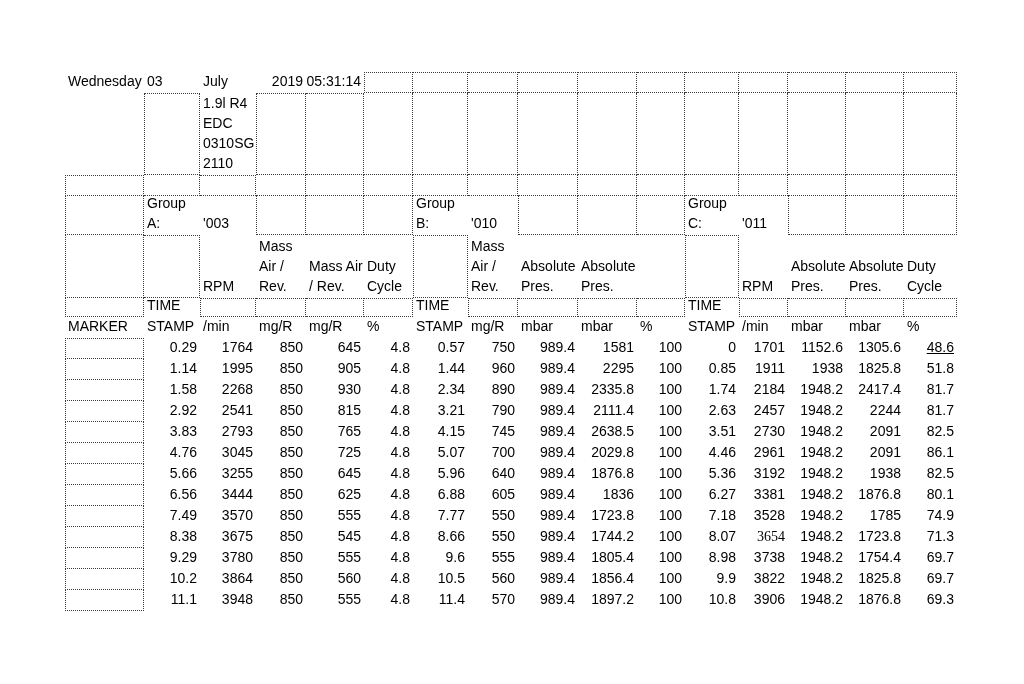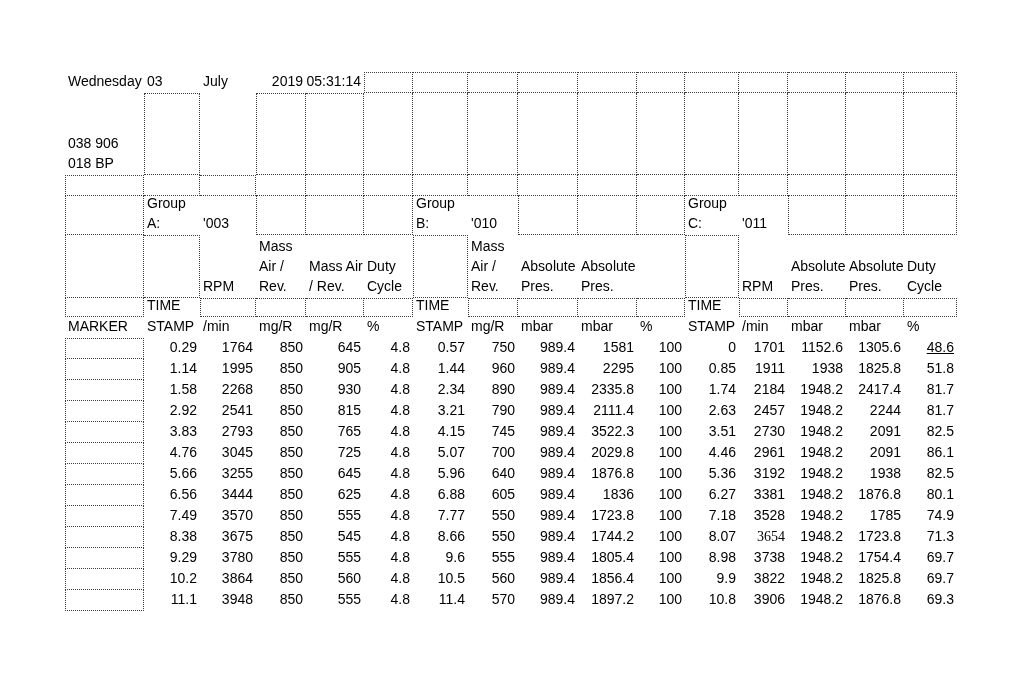--- a/index.html
+++ b/index.html
@@ -28,23 +28,25 @@
 
 <div class="page">
   <div class="sheet">
 
     <div class="cell" style="grid-area:1/1">Wednesday</div>
     <div class="cell" style="grid-area:1/2">03</div>
     <div class="cell" style="grid-area:1/3">July</div>
     <div class="cell num" style="grid-area:1/4">2019</div>
     <div class="cell num" style="grid-area:1/5">05:31:14</div>
 
-    <div class="cell ml" style="grid-area:2/1">
-      <span>038 906</span>
-      <span>018 BP</span>
+    <div class="cell ml" style="grid-area:2/3">
+      <span>1.9l R4</span>
+      <span>EDC</span>
+      <span>0310SG</span>
+      <span>2110</span>
     </div>
 
     <div class="cell ml" style="grid-area:4/2">
       <span>Group</span>
       <span>A:</span>
     </div>
     <div class="cell" style="grid-area:4/3">'003</div>
     <div class="cell ml" style="grid-area:4/7">
       <span>Group</span>
       <span>B:</span>
@@ -183,21 +185,21 @@
       <div class="cell num" style="grid-area: 11 / 15;">2244</div>
       <div class="cell num" style="grid-area: 11 / 16;">81.7</div>
       <div class="cell num" style="grid-area: 12 / 2;">3.83</div>
       <div class="cell num" style="grid-area: 12 / 3;">2793</div>
       <div class="cell num" style="grid-area: 12 / 4;">850</div>
       <div class="cell num" style="grid-area: 12 / 5;">765</div>
       <div class="cell num" style="grid-area: 12 / 6;">4.8</div>
       <div class="cell num" style="grid-area: 12 / 7;">4.15</div>
       <div class="cell num" style="grid-area: 12 / 8;">745</div>
       <div class="cell num" style="grid-area: 12 / 9;">989.4</div>
-      <div class="cell num" style="grid-area: 12 / 10;">3522.3</div>
+      <div class="cell num" style="grid-area: 12 / 10;">2638.5</div>
       <div class="cell num" style="grid-area: 12 / 11;">100</div>
       <div class="cell num" style="grid-area: 12 / 12;">3.51</div>
       <div class="cell num" style="grid-area: 12 / 13;">2730</div>
       <div class="cell num" style="grid-area: 12 / 14;">1948.2</div>
       <div class="cell num" style="grid-area: 12 / 15;">2091</div>
       <div class="cell num" style="grid-area: 12 / 16;">82.5</div>
       <div class="cell num" style="grid-area: 13 / 2;">4.76</div>
       <div class="cell num" style="grid-area: 13 / 3;">3045</div>
       <div class="cell num" style="grid-area: 13 / 4;">850</div>
       <div class="cell num" style="grid-area: 13 / 5;">725</div>

